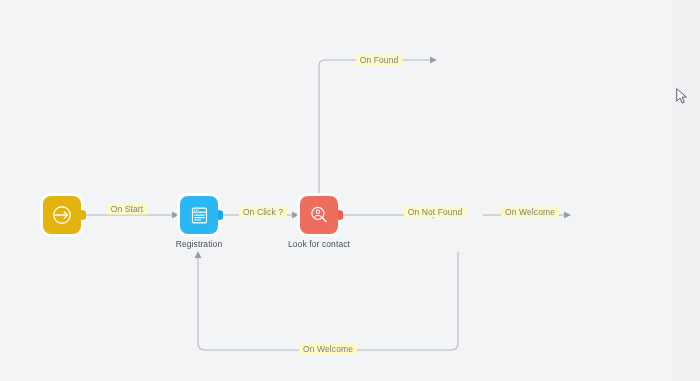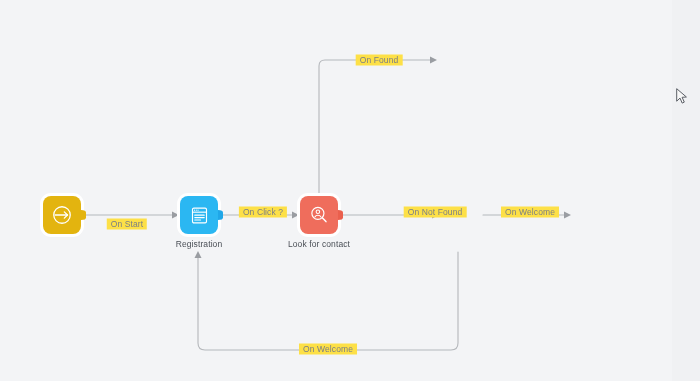--- a/index.html
+++ b/index.html
@@ -53,21 +53,21 @@
   }
   .edge-arrow {
     fill: #9a9da2;
   }
 
   .edge-label {
     position: absolute;
     font-family: "Liberation Sans", sans-serif;
     font-size: 8.5px;
     color: #7b7f85;
-    background: #fde047;
+    background: #fef9c3;
     padding: 0 4px;
     white-space: nowrap;
     line-height: 11px;
     transform: translate(-50%, -50%);
     letter-spacing: 0.1px;
   }
 
   
   .node {
     position: absolute;
@@ -164,21 +164,21 @@
       <path class="edge-path" d="M 483 215 L 564 215"></path>
       <polygon class="edge-arrow" points="564,211.5 571,215 564,218.5"></polygon>
     </g>
 
     <g>
       <path class="edge-path" d="M 458 252 L 458 343 Q 458 350 451 350 L 205 350 Q 198 350 198 343 L 198 258"></path>
       <polygon class="edge-arrow" points="194.5,258 198,251 201.5,258"></polygon>
     </g>
   </svg>
 
-  <div class="edge-label" style="left:127px; top:224px;text-align:right;">On Start</div>
+  <div class="edge-label" style="left:127px; top:209px;text-align:right;">On Start</div>
   <div class="edge-label" style="left:263px; top:212px;">On Click ?</div>
   <div class="edge-label" style="left:379px; top:60px;">On Found</div>
   <div class="edge-label" style="left:391px; top:212px;margin-left:44px;">On Not Found</div>
   <div class="edge-label" style="left:530px; top:212px;">On Welcome</div>
   <div class="edge-label" style="left:328px; top:349px;">On Welcome</div>
 
   <div class="node" style="left:43px; top:196px;">
     <div class="node-box kind-start">
       <span class="node-icon">
         <svg width="22" height="22" viewBox="0 0 24 24">

